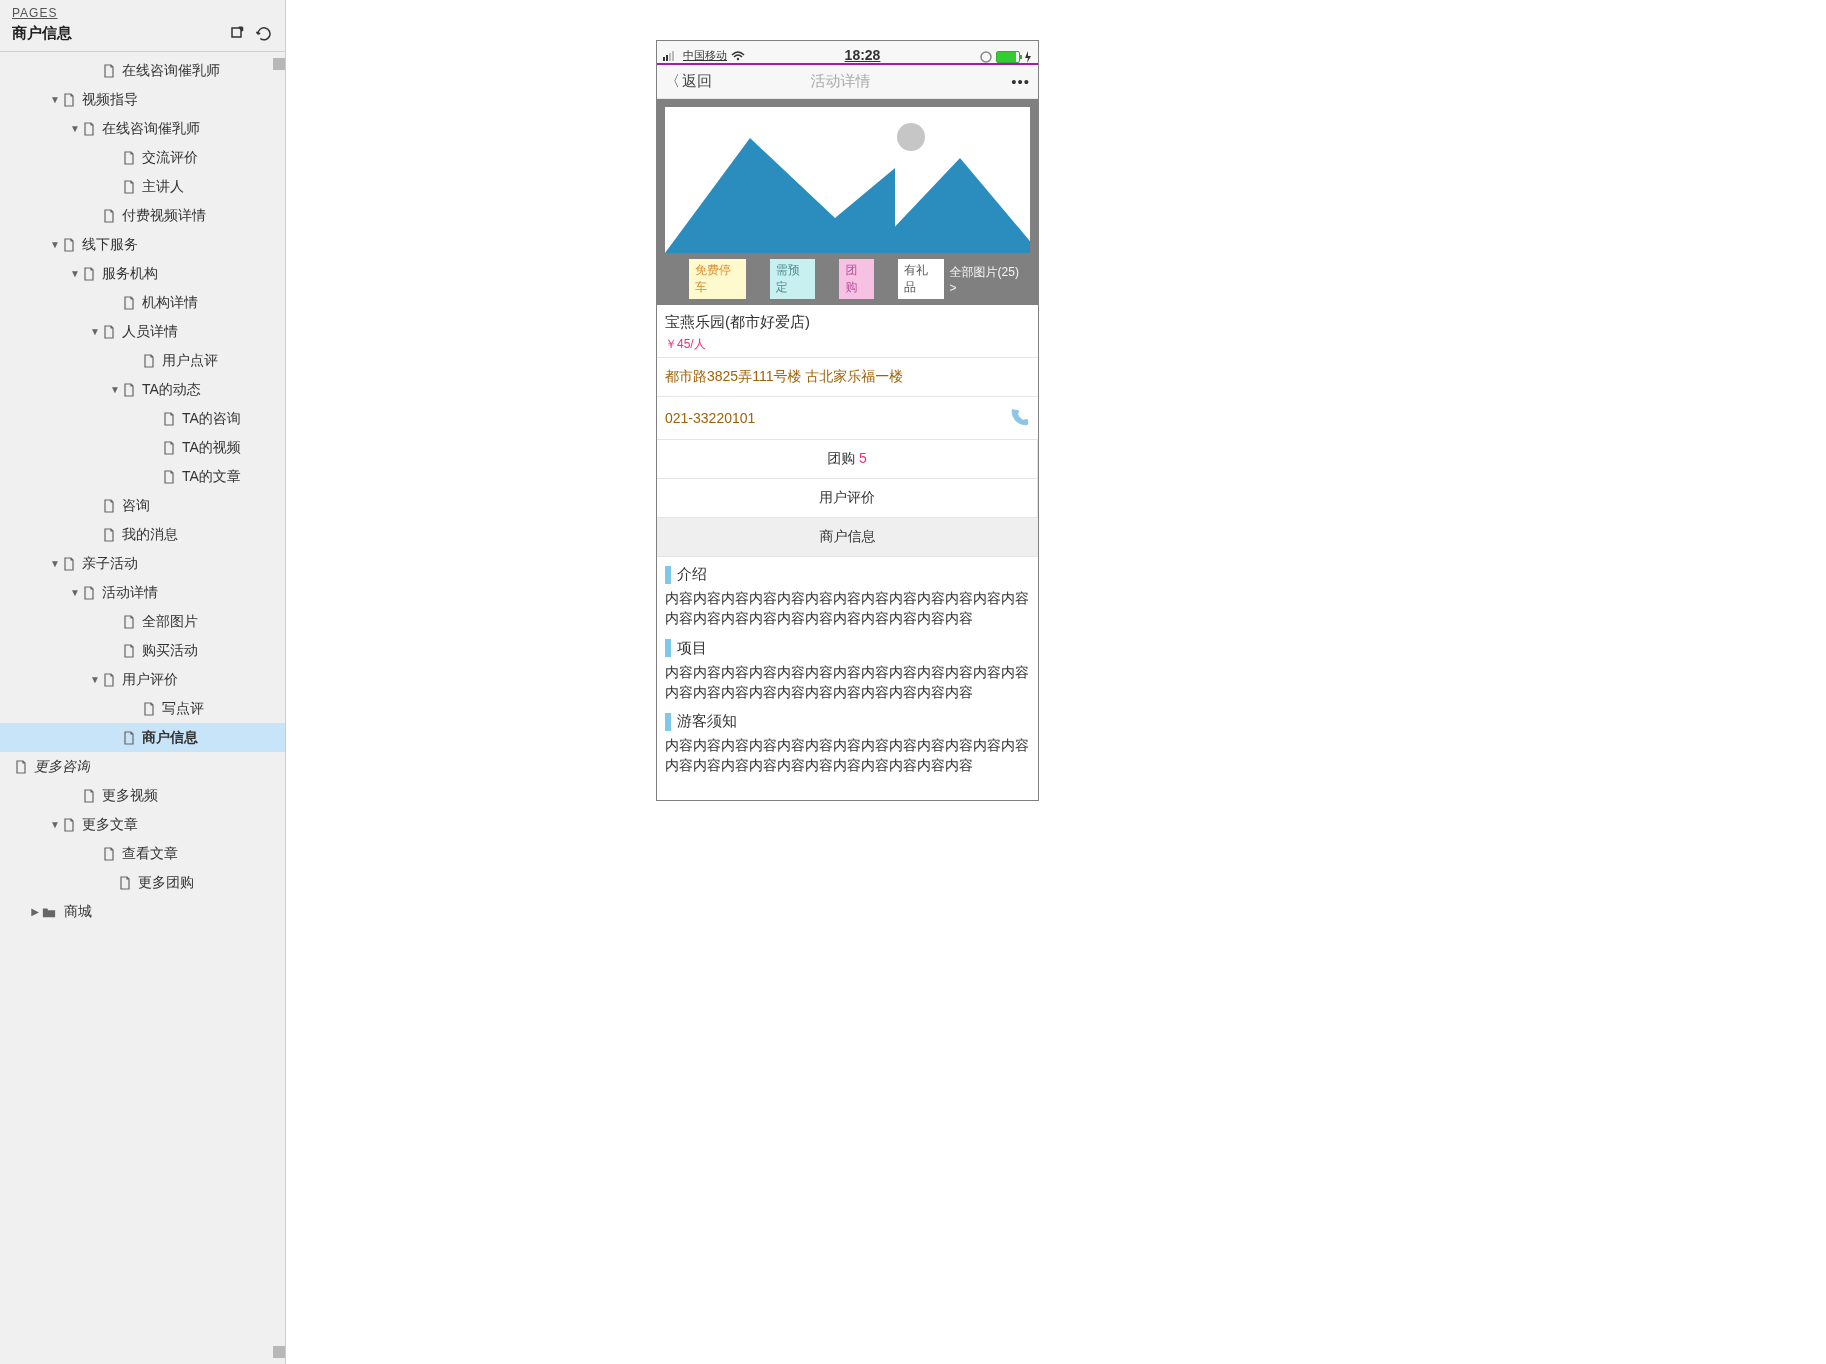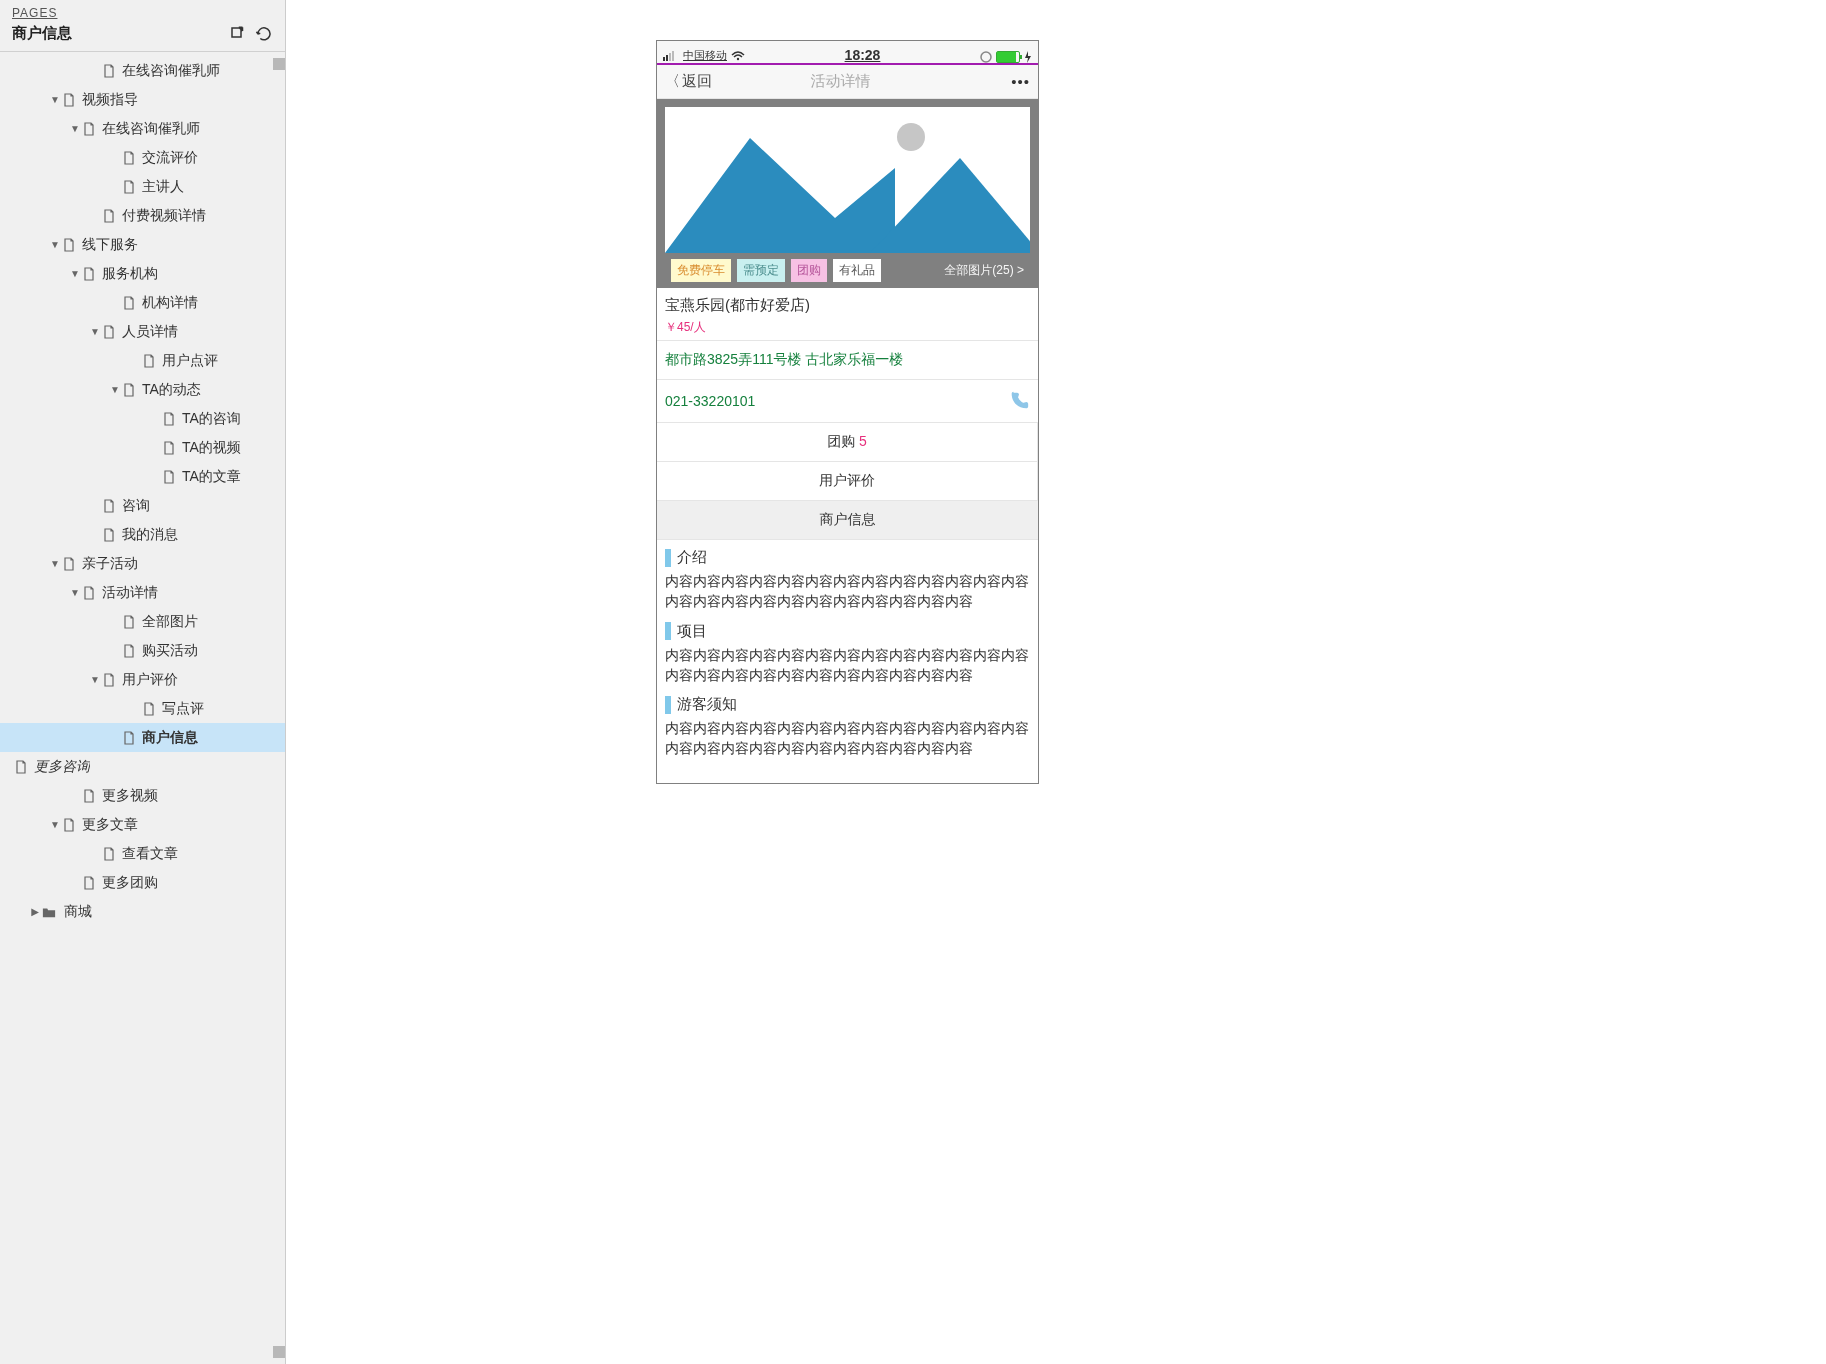--- a/index.html
+++ b/index.html
@@ -34,29 +34,29 @@
 .phone-nav { height: 34px; background: #f7f7f7; display: flex; align-items: center; padding: 0 8px; border-bottom: 1px solid #e5e5e5;}
 .nav-back { font-size: 15px; color: #444; display:flex; align-items: center; gap:2px; cursor:pointer; }
 .nav-title { flex: 1; text-align: center; font-size: 15px; color: #aaa; margin-left:-42px;}
 .nav-more { font-size: 15px; color: #333; letter-spacing: 1px; cursor: pointer; }
 .hero-wrap { background: #808080; padding: 8px 8px 0; position: relative; }
 .hero { background: #fff; height: 146px; position: relative; overflow: hidden; }
 .mountain1 { position:absolute; bottom:0; left:0; width: 230px; height: 115px; }
 .mountain2 { position:absolute; bottom:0; right:-10px; width: 170px; height: 95px; }
 .sun { position:absolute; top:16px; right:105px; width:28px; height:28px; border-radius:50%; background:#c6c6c6; }
 .tag-bar { background: #808080; padding: 6px 6px; display:flex; align-items:center; gap:6px; position:relative; }
-.tag { font-size: 12px; padding: 3px 6px; background:#fff; color:#555; }
+.tag { font-size: 12px; padding: 3px 6px; background:#fff; color:#555;margin-left:18px; }
 .tag.yellow { background:#fffacd; color:#d98c2e; }
 .tag.cyan { background:#c9f0f0; color:#4d8f8f; }
 .tag.pink { background:#f7c1e4; color:#b6569b; }
 .all-photos { margin-left:auto; font-size:12px; color:#f5f5f5; cursor:pointer; }
 .shop-head { padding: 8px 8px 4px; border-bottom: 1px solid #e5e5e5; }
 .shop-name { font-size: 15px; color: #333; }
 .shop-price { font-size: 12px; color: #e6317d; margin-top:4px; }
-.info-row { padding: 10px 8px; border-bottom: 1px solid #e5e5e5; font-size: 14px; color: #15803d; display:flex; align-items:center; }
+.info-row { padding: 10px 8px; border-bottom: 1px solid #e5e5e5; font-size: 14px; color: #a16207; display:flex; align-items:center; }
 .phone-icon { margin-left:auto; width: 22px; height: 22px; }
 .tabs { display:flex;flex-direction:column; }
 .tab { flex:1; text-align:center; padding: 10px 0; font-size: 14px; border-bottom: 1px solid #e5e5e5; border-right: 1px solid #e5e5e5; cursor:pointer; color: #333;}
 .tab .count { color: #e6317d; }
 .tab.active { background: #efefef; }
 .tab:last-child { border-right:none; }
 .section { padding: 8px 8px 2px; }
 .sec-title { display:flex; align-items:center; font-size:15px; color:#333; margin-bottom:4px; }
 .sec-bar { width:6px; height:18px; background:#80c8ea; margin-right:6px; }
 .sec-body { font-size:14px; color:#333; line-height:1.45; word-break: break-all; }
@@ -272,21 +272,21 @@
           </svg></span>
         <span class="tree-label">更多文章</span>
       </div>
       <div class="tree-row" style="padding-left: 88px;">
         <span class="caret none">▼</span>
         <span class="pg-icon"><svg class="page-svg" viewBox="0 0 14 14">
             <path fill="none" stroke="#666" stroke-width="1.2" d="M3 1h6l2 2v10H3z M9 1v2h2"></path>
           </svg></span>
         <span class="tree-label">查看文章</span>
       </div>
-      <div class="tree-row" style="padding-left: 68px;">
+      <div class="tree-row" style="padding-left: 104px;">
         <span class="caret none">▼</span>
         <span class="pg-icon"><svg class="page-svg" viewBox="0 0 14 14">
             <path fill="none" stroke="#666" stroke-width="1.2" d="M3 1h6l2 2v10H3z M9 1v2h2"></path>
           </svg></span>
         <span class="tree-label">更多团购</span>
       </div>
       <div class="tree-row" style="padding-left: 28px;">
         <span class="caret ">▶</span>
         <span class="fd-icon"><svg class="page-svg" viewBox="0 0 16 14">
             <path fill="#666" d="M1 3h5l1 2h8v8H1z"></path>

